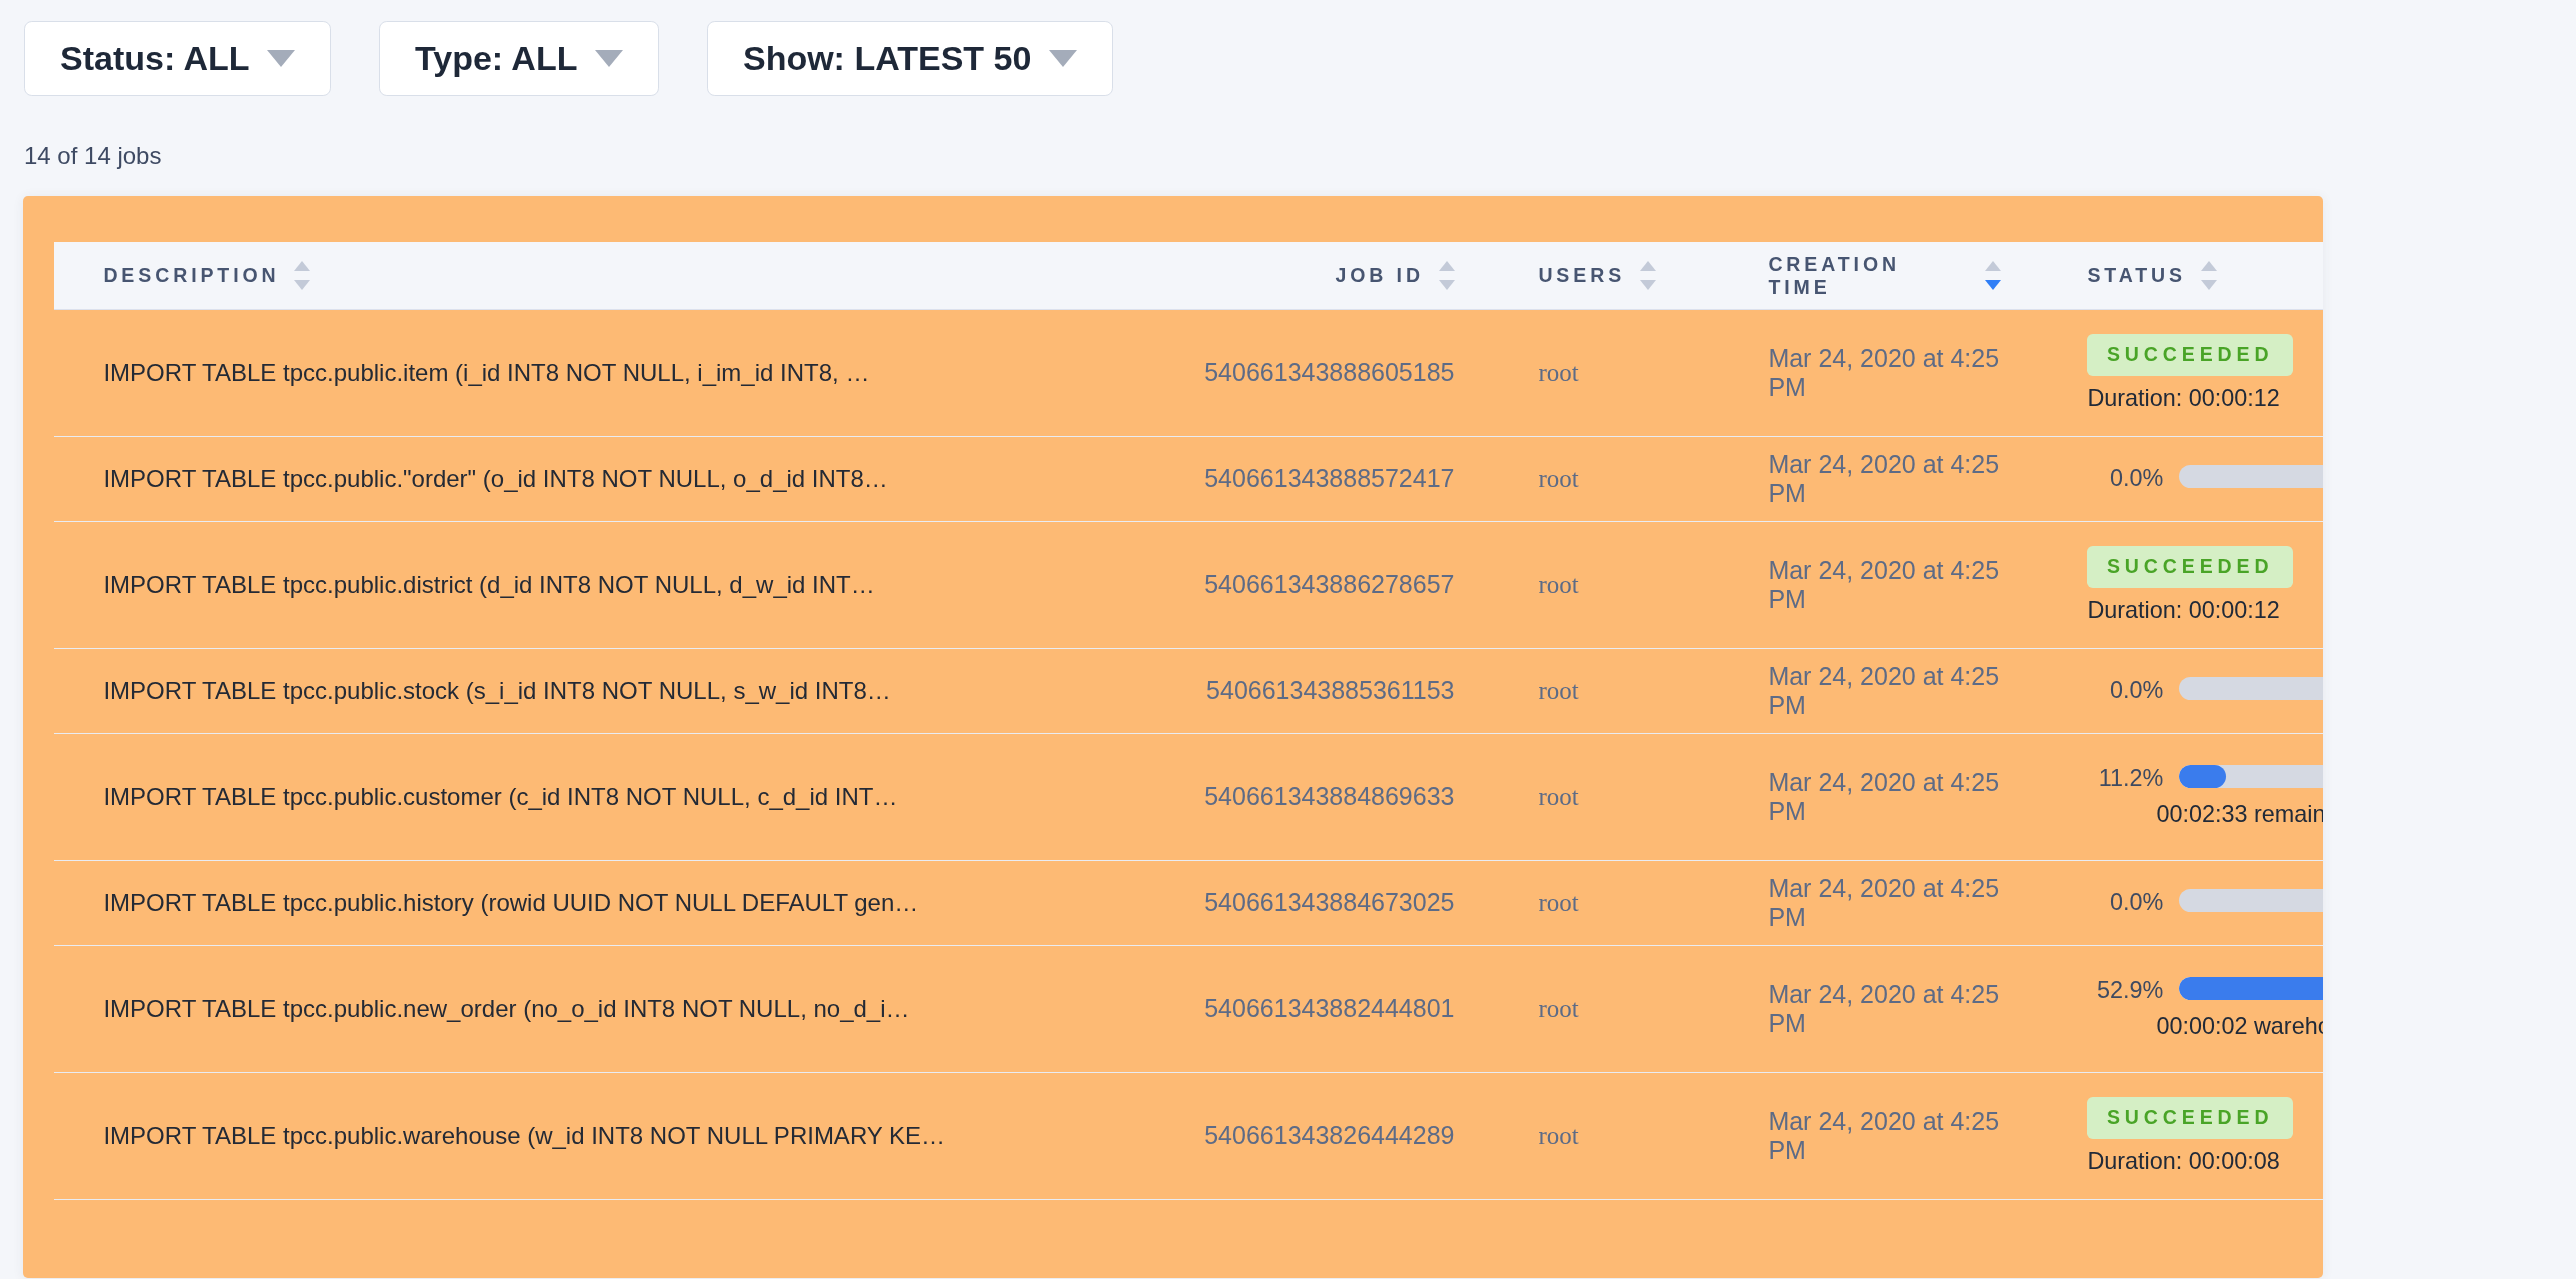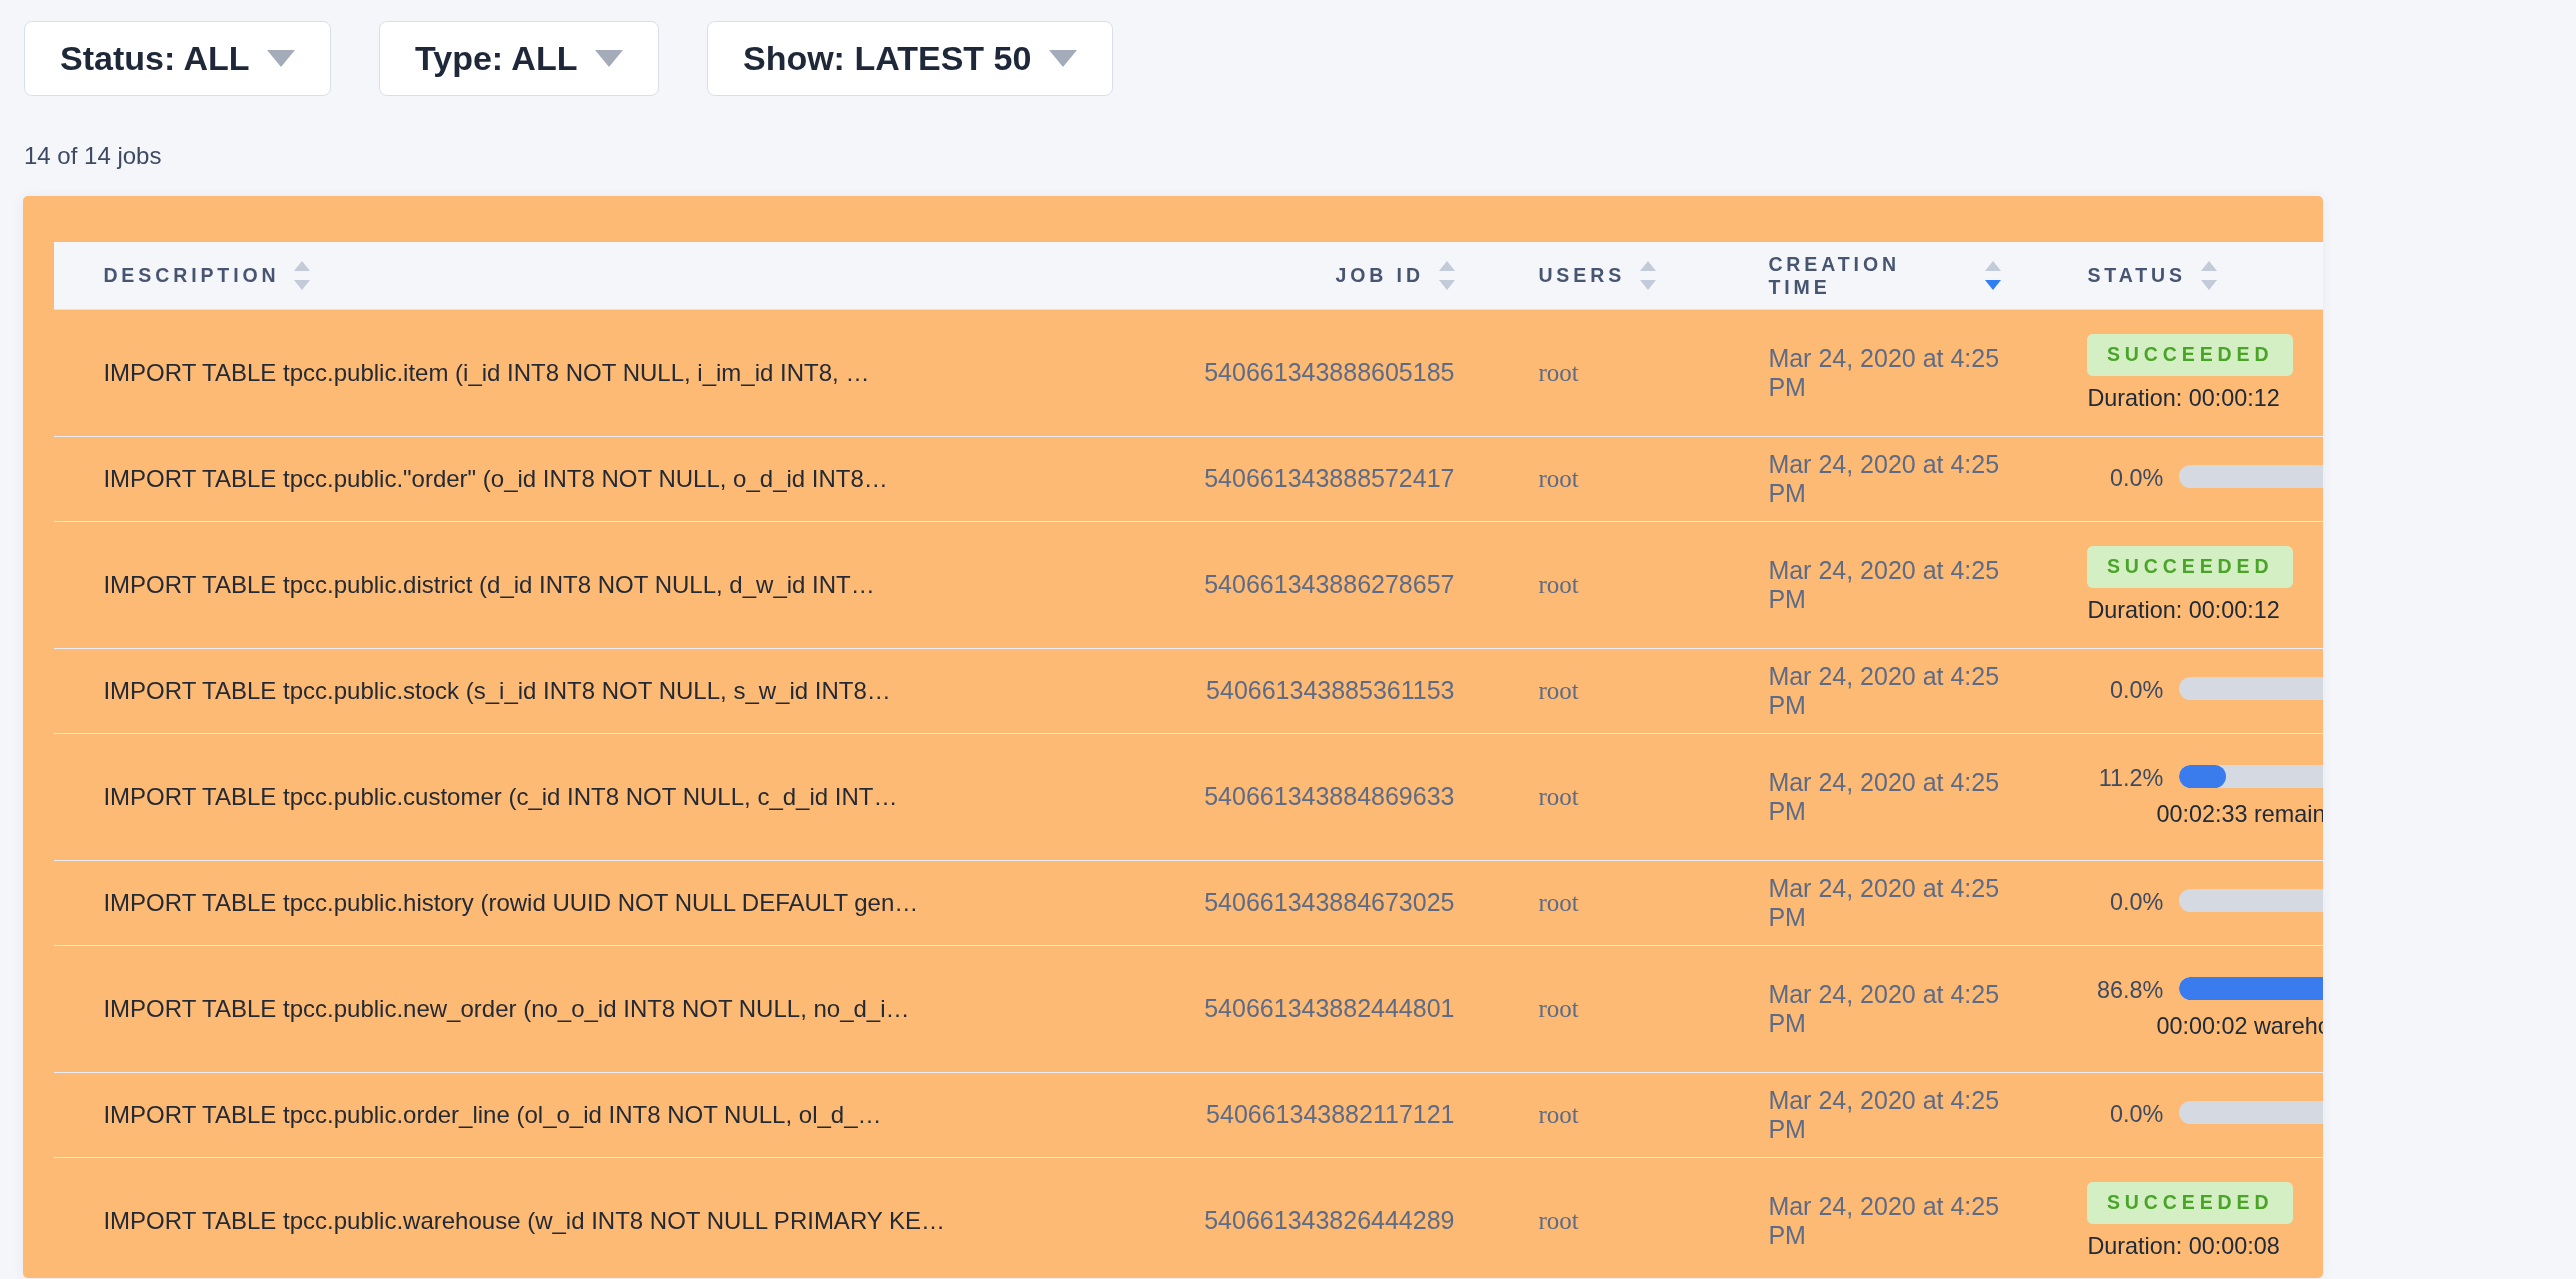--- a/index.html
+++ b/index.html
@@ -284,40 +284,26 @@
             </div>
           </td>
         </tr>
         <tr class="row-tall">
           <td class="c-desc">IMPORT TABLE tpcc.public.new_order (no_o_id INT8 NOT NULL, no_d_i…</td>
           <td class="c-id">540661343882444801</td>
           <td class="c-user">root</td>
           <td class="c-time">Mar 24, 2020 at 4:25 PM</td>
           <td class="c-stat">
             <div class="progress-row">
-              <span class="pct">86.8%</span>
+              <span class="pct">52.9%</span>
               <div class="track">
                 <div class="fill" style="width: 86.8%; min-width: 47px;"></div>
               </div>
             </div>
             <div class="status-detail remaining">00:00:02 warehouse</div>
-          </td>
-        </tr>
-        <tr class="row-short">
-          <td class="c-desc">IMPORT TABLE tpcc.public.order_line (ol_o_id INT8 NOT NULL, ol_d_…</td>
-          <td class="c-id">540661343882117121</td>
-          <td class="c-user">root</td>
-          <td class="c-time">Mar 24, 2020 at 4:25 PM</td>
-          <td class="c-stat">
-            <div class="progress-row">
-              <span class="pct">0.0%</span>
-              <div class="track">
-                <div class="fill" style="width: 0%;"></div>
-              </div>
-            </div>
           </td>
         </tr>
         <tr class="row-tall">
           <td class="c-desc">IMPORT TABLE tpcc.public.warehouse (w_id INT8 NOT NULL PRIMARY KE…</td>
           <td class="c-id">540661343826444289</td>
           <td class="c-user">root</td>
           <td class="c-time">Mar 24, 2020 at 4:25 PM</td>
           <td class="c-stat"><div class="badge">SUCCEEDED</div><div class="status-detail">Duration: 00:00:08</div></td>
         </tr>
       </tbody>

